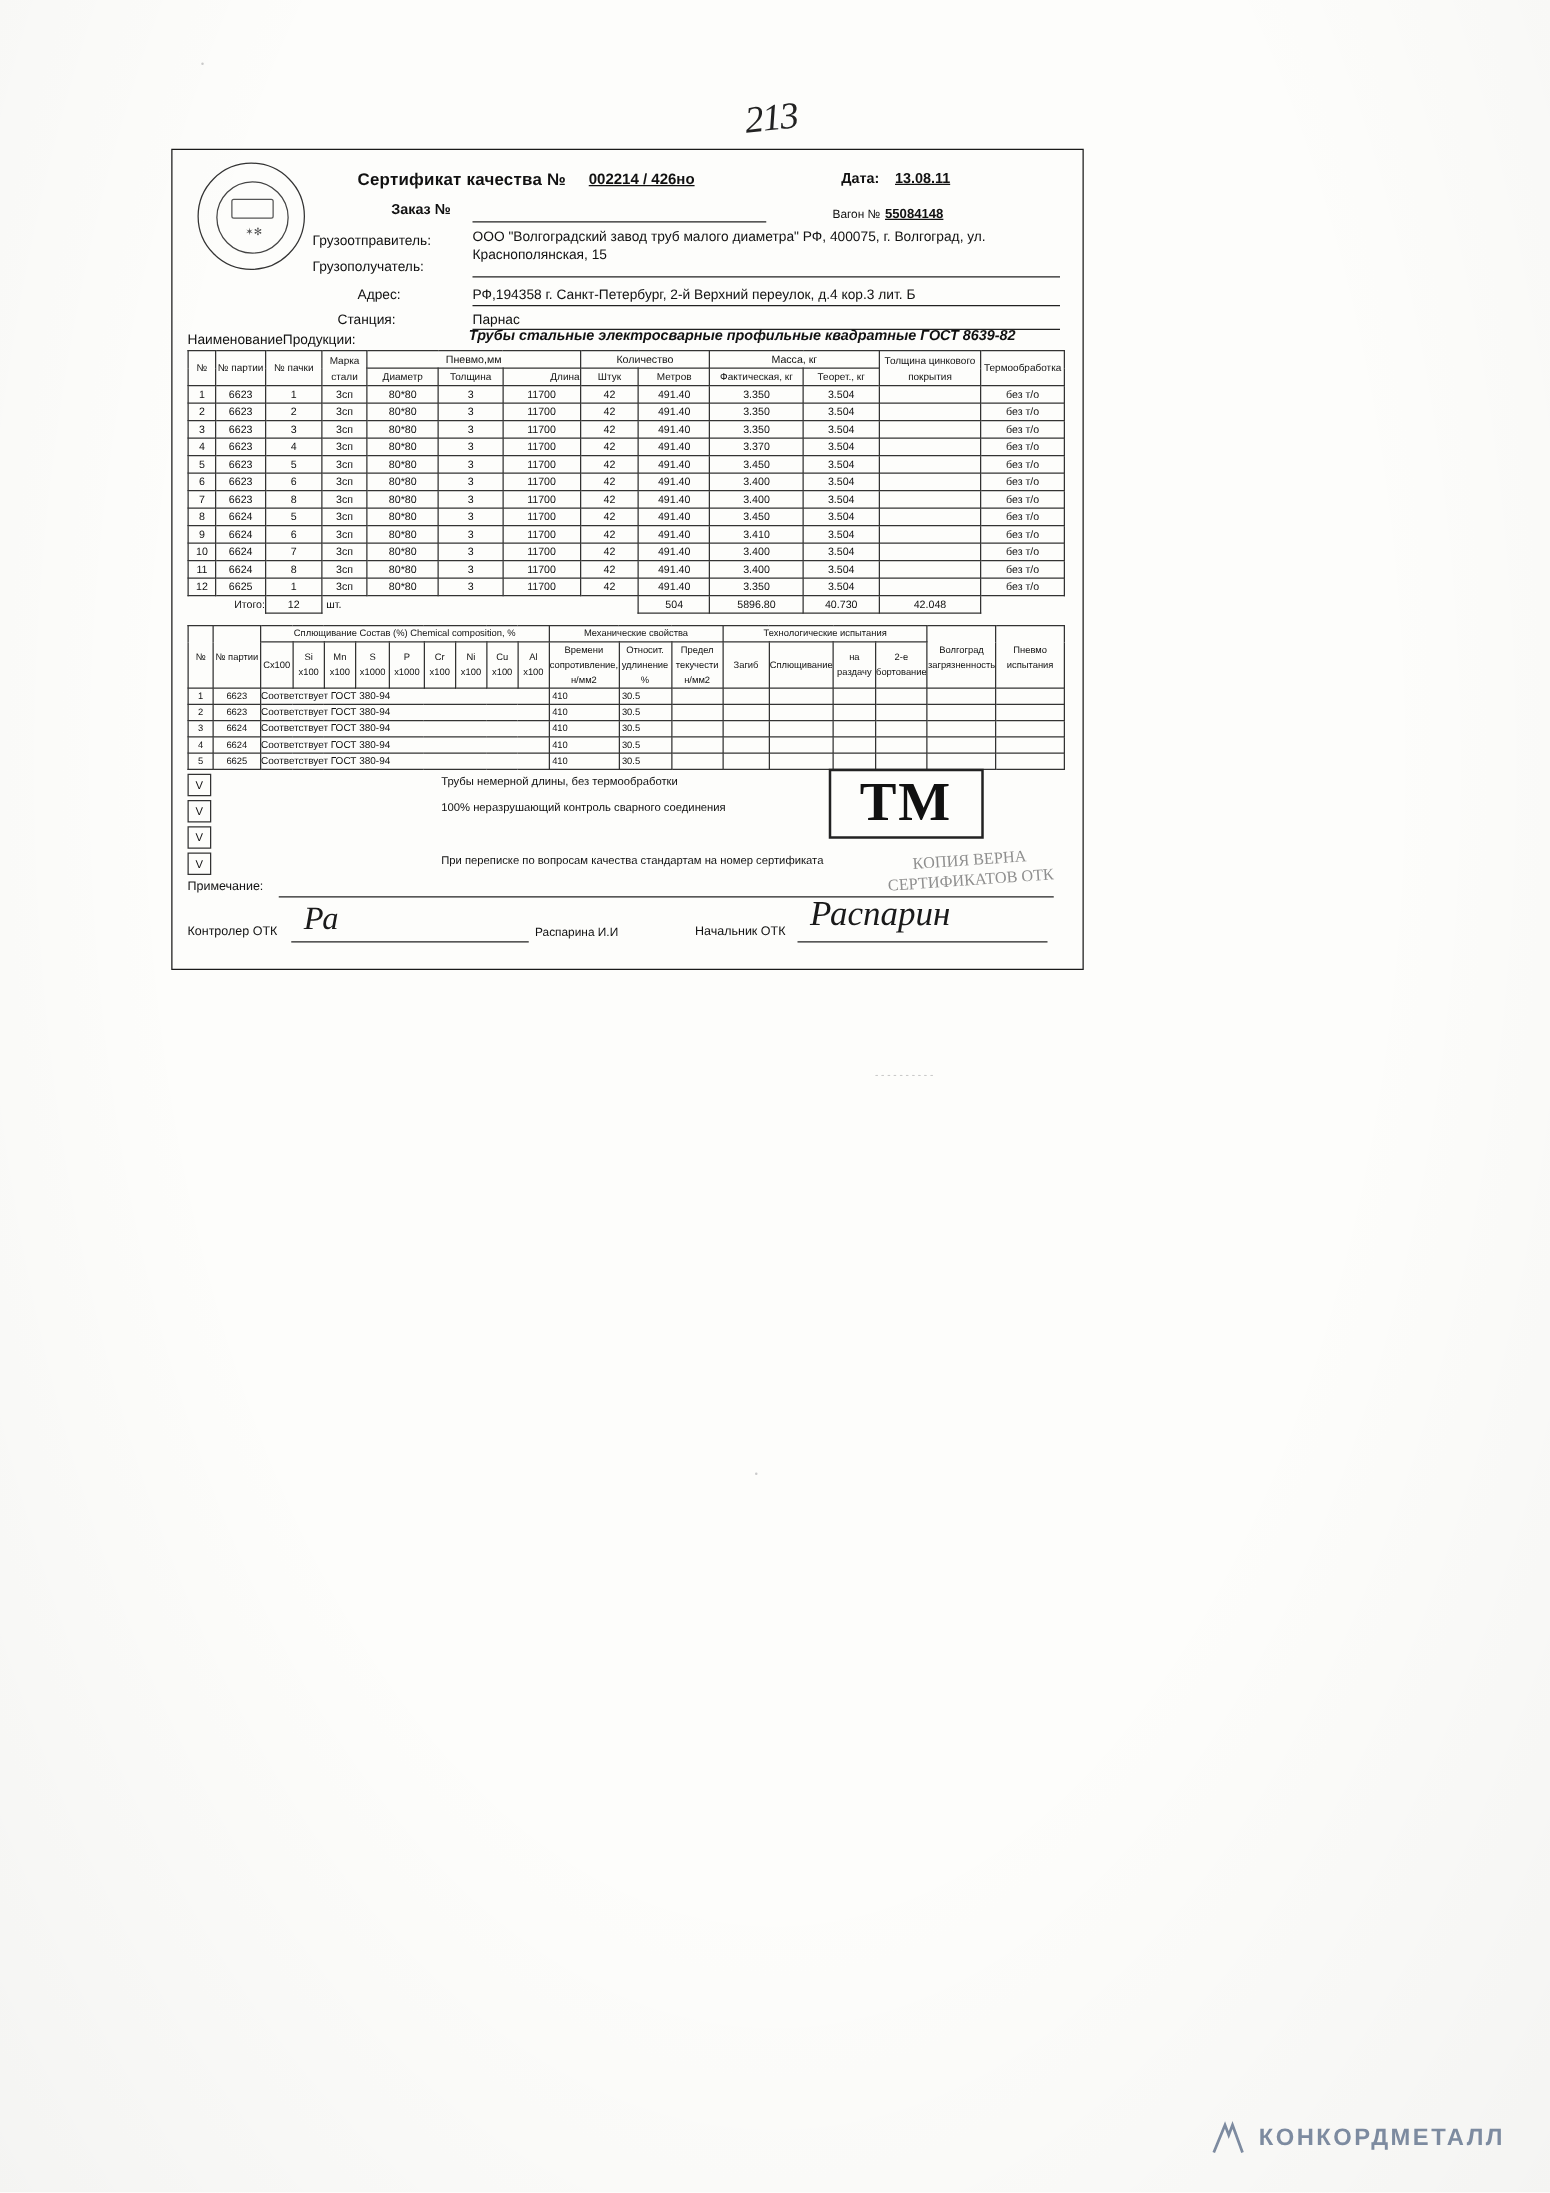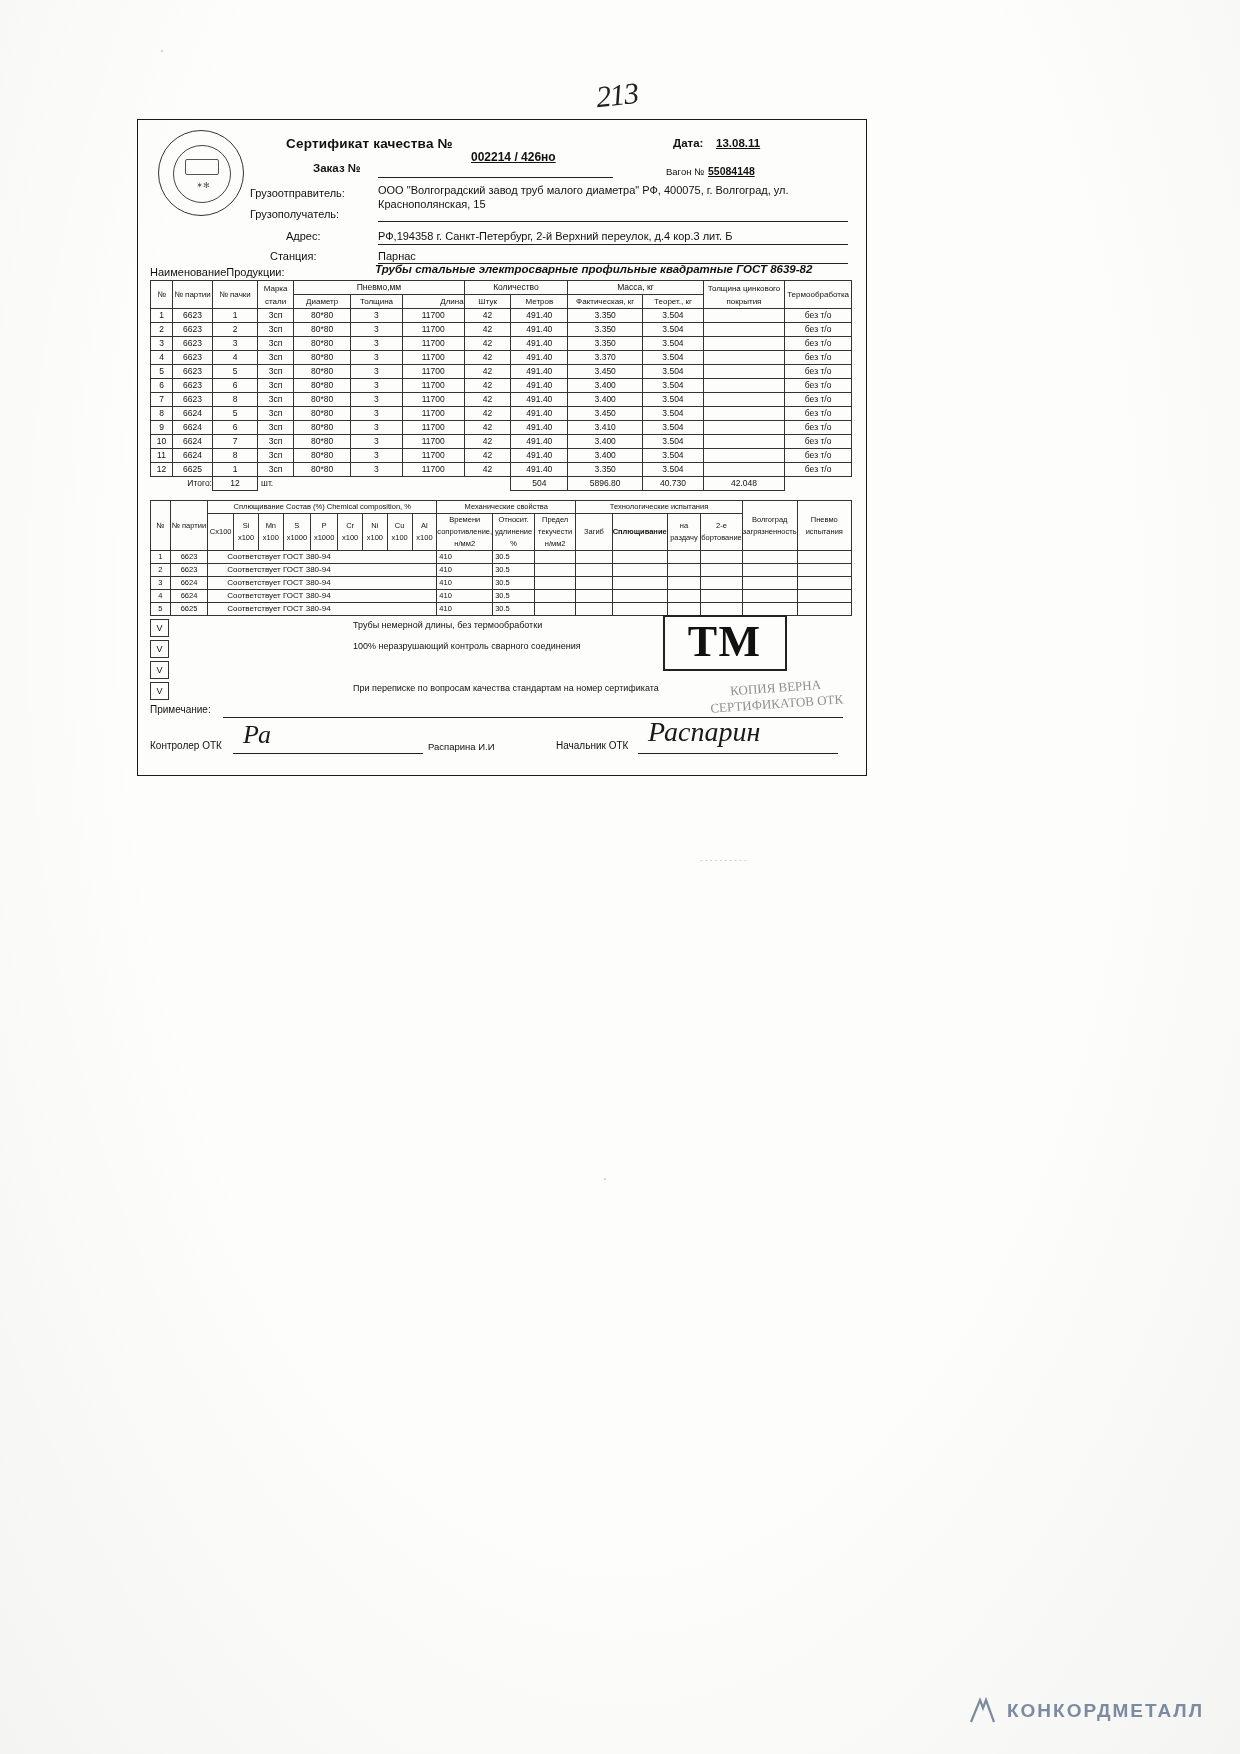--- a/index.html
+++ b/index.html
@@ -55,21 +55,21 @@
     font-size:8px;color:#555;line-height:9px;text-align:center;
     font-family:"Liberation Serif", serif;
   }
 
   .hdr-title{
     position:absolute;left:120px;top:16px;
     font-size:13.5px;font-weight:bold;letter-spacing:0.2px;margin-left:28px;
   }
   .hdr-num{
     position:absolute;left:333px;top:16px;
-    font-size:12px;font-weight:bold;text-decoration:underline;margin-top:14px;
+    font-size:12px;font-weight:bold;text-decoration:underline;
   }
   .hdr-date-label{
     position:absolute;left:535px;top:17px;font-size:11.5px;font-weight:bold;
   }
   .hdr-date-val{
     position:absolute;left:578px;top:17px;font-size:11.5px;font-weight:bold;text-decoration:underline;
   }
   .hdr-order{
     position:absolute;left:175px;top:42px;font-size:11.5px;font-weight:bold;
   }
@@ -107,21 +107,21 @@
 
   
   .t2{
     position:absolute;left:12px;top:380px;width:702px;
     font-size:7.5px;
   }
   .t2 th,.t2 td{
     border:1px solid #333;padding:0;height:12px;line-height:12px;
     text-align:center;font-weight:normal;font-size:7.5px;
   }
-  .t2 td.chem{text-align:left;padding-left:19px;font-size:8px;}
+  .t2 td.chem{text-align:left;padding-left:0;font-size:8px;}
 
   
   .notes{position:absolute;left:12px;top:498px;width:700px;}
   .note-row{position:relative;height:21px;}
   .note-chk{
     position:absolute;left:0;top:1px;width:17px;height:16px;border:1px solid #333;
     font-size:9px;text-align:center;line-height:16px;
   }
   .note-txt{position:absolute;left:203px;top:2px;font-size:9px;}
 
@@ -448,21 +448,21 @@
         <th rowspan="2" style="width:28px;">S х1000</th>
         <th rowspan="2" style="width:28px;">P х1000</th>
         <th rowspan="2" style="width:26px;">Cr х100</th>
         <th rowspan="2" style="width:26px;">Ni х100</th>
         <th rowspan="2" style="width:26px;">Cu х100</th>
         <th rowspan="2" style="width:26px;">Al х100</th>
         <th rowspan="2" style="width:42px;">Времени сопротивление, н/мм2</th>
         <th rowspan="2" style="width:42px;">Относит. удлинение %</th>
         <th rowspan="2" style="width:42px;">Предел текучести н/мм2</th>
         <th rowspan="2" style="width:40px;">Загиб</th>
-        <th rowspan="2" style="width:40px;font-weight:bold;">Сплющивание</th>
+        <th rowspan="2" style="width:40px;">Сплющивание</th>
         <th rowspan="2" style="width:34px;">на раздачу</th>
         <th rowspan="2" style="width:34px;">2-е бортование</th>
       </tr>
       <tr></tr>
     </thead>
     <tbody>
         <tr>
           <td>1</td>
           <td>6623</td>
           <td colspan="9" class="chem">Соответствует ГОСТ 380-94</td>

